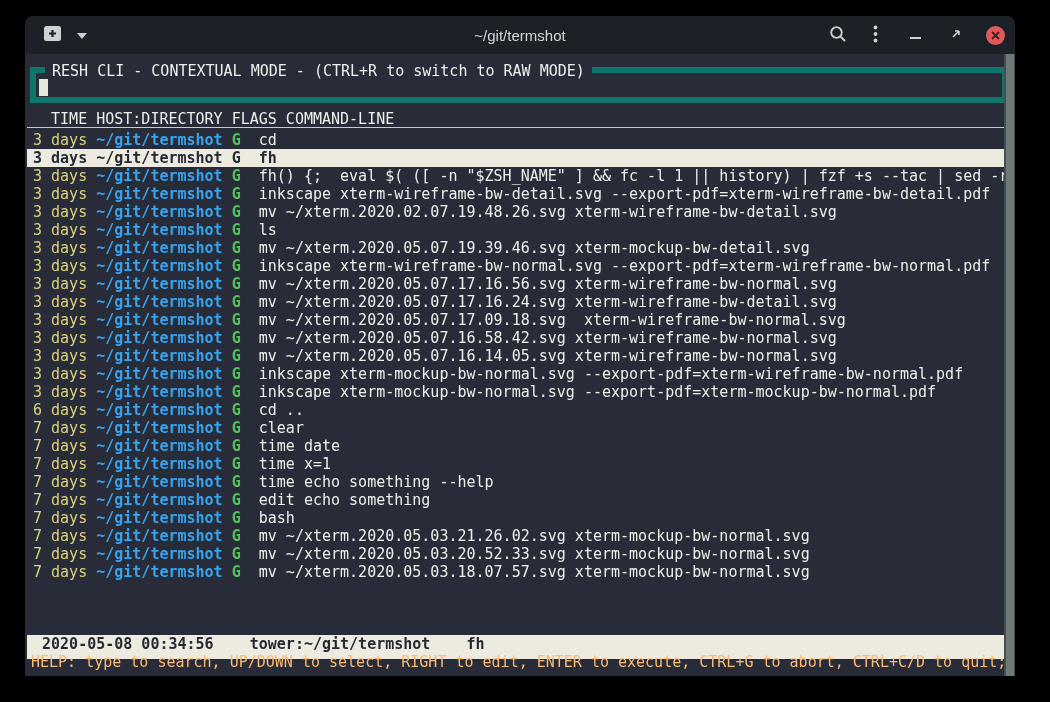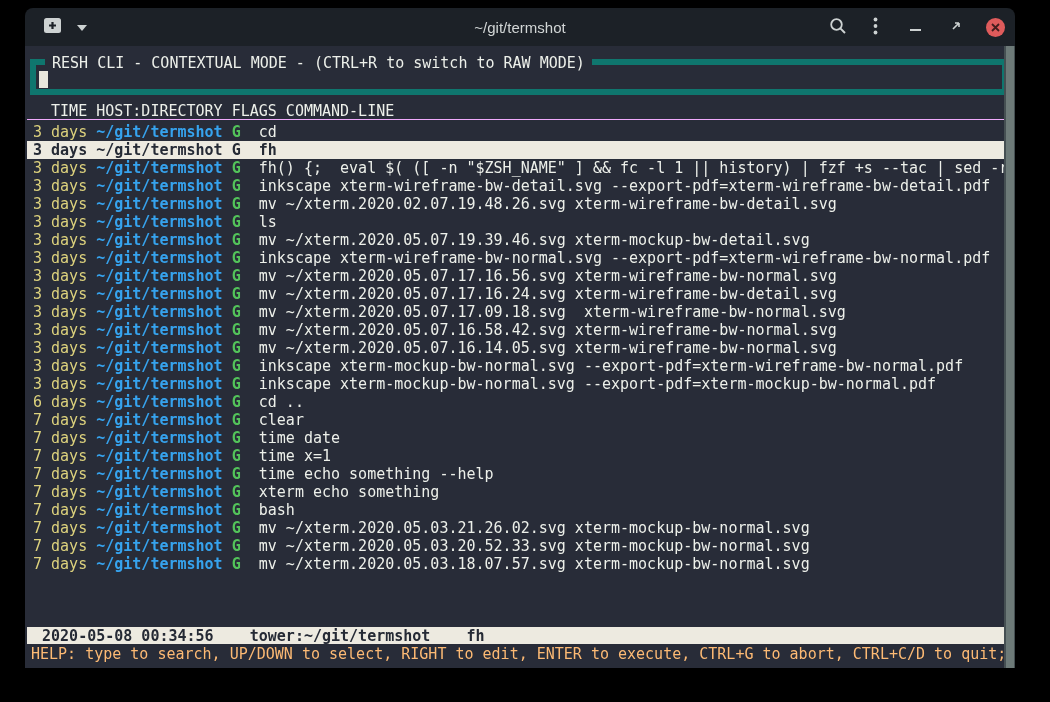--- a/index.html
+++ b/index.html
@@ -1,17 +1,17 @@
 <!DOCTYPE html>
 <html><head>
 <meta charset="utf-8">
 <style>
   * { margin:0; padding:0; box-sizing:border-box; }
   html,body { width:1050px; height:702px; background:#000; overflow:hidden; }
-  .window { position:absolute; left:25px; top:8px; width:990px; height:660px;
+  .window { position:absolute; left:25px; top:16px; width:990px; height:660px;
             font-family:"DejaVu Sans Mono", monospace;border-radius:23px; }
   
   .titlebar { position:absolute; top:0; left:0; right:0; height:38px; background:#1c2127;
               border-radius:8px 8px 0 0; display:flex; align-items:center; padding:0 10px;
               font-family:"Liberation Sans", sans-serif; font-size:15px; color:#d2d6d6; }
   .tb-left { display:flex; align-items:center; gap:14px; margin-left:8px; }
   .tb-title { position:absolute; left:50%; transform:translateX(-50%); color:#d2d6d6; }
   .tb-right { margin-left:auto; display:flex; align-items:center; }
   .tb-btn { display:flex; align-items:center; justify-content:center; background:none; border:none; cursor:default; padding:0; }
   .close-btn { width:19px; height:19px; border-radius:50%; background:#df5b5b; display:flex;
@@ -29,21 +29,21 @@
   .table-header { position:absolute; top:56px; left:2px; width:977px; height:18px;
                   border-bottom:1px solid #f0abfc; white-space:pre; padding-left:6px; }
   .list { position:absolute; top:77px; left:2px; width:977px; }
   .row { height:18px; white-space:pre; padding-left:6px; overflow:hidden; }
   .row .t { color:#ddd27d; }
   .row .d { color:#36a3ee; font-weight:bold; }
   .row .f { color:#53c45a; font-weight:bold; }
   .row .c { color:#edf0ea; }
   .row.selected { background:#edeae0; }
   .row.selected span { color:#252a35; font-weight:bold; }
-  .status-bar { position:absolute; top:581px; left:2px; width:977px; height:17px;
+  .status-bar { position:absolute; top:581px; left:2px; width:977px; height:24px;
                 background:#edeae0; color:#252a35; font-weight:bold; white-space:pre;
                 padding-left:6px; overflow:hidden; }
   .help-line { position:absolute; top:599px; left:2px; width:977px; height:18px;
                white-space:pre; padding-left:4px; color:#fdba74; overflow:hidden; }
 </style>
 </head>
 <body>
 
 <div class="window">
 
@@ -132,21 +132,21 @@
         <div class="row"><span class="t">3 days</span> <span class="d">~/git/termshot</span> <span class="f">G</span>  <span class="c">mv ~/xterm.2020.05.07.17.09.18.svg  xterm-wireframe-bw-normal.svg</span></div>
         <div class="row"><span class="t">3 days</span> <span class="d">~/git/termshot</span> <span class="f">G</span>  <span class="c">mv ~/xterm.2020.05.07.16.58.42.svg xterm-wireframe-bw-normal.svg</span></div>
         <div class="row"><span class="t">3 days</span> <span class="d">~/git/termshot</span> <span class="f">G</span>  <span class="c">mv ~/xterm.2020.05.07.16.14.05.svg xterm-wireframe-bw-normal.svg</span></div>
         <div class="row"><span class="t">3 days</span> <span class="d">~/git/termshot</span> <span class="f">G</span>  <span class="c">inkscape xterm-mockup-bw-normal.svg --export-pdf=xterm-wireframe-bw-normal.pdf</span></div>
         <div class="row"><span class="t">3 days</span> <span class="d">~/git/termshot</span> <span class="f">G</span>  <span class="c">inkscape xterm-mockup-bw-normal.svg --export-pdf=xterm-mockup-bw-normal.pdf</span></div>
         <div class="row"><span class="t">6 days</span> <span class="d">~/git/termshot</span> <span class="f">G</span>  <span class="c">cd ..</span></div>
         <div class="row"><span class="t">7 days</span> <span class="d">~/git/termshot</span> <span class="f">G</span>  <span class="c">clear</span></div>
         <div class="row"><span class="t">7 days</span> <span class="d">~/git/termshot</span> <span class="f">G</span>  <span class="c">time date</span></div>
         <div class="row"><span class="t">7 days</span> <span class="d">~/git/termshot</span> <span class="f">G</span>  <span class="c">time x=1</span></div>
         <div class="row"><span class="t">7 days</span> <span class="d">~/git/termshot</span> <span class="f">G</span>  <span class="c">time echo something --help</span></div>
-        <div class="row"><span class="t">7 days</span> <span class="d">~/git/termshot</span> <span class="f">G</span>  <span class="c">xterm echo something</span></div>
+        <div class="row"><span class="t">7 days</span> <span class="d">~/git/termshot</span> <span class="f">G</span>  <span class="c">edit echo something</span></div>
         <div class="row"><span class="t">7 days</span> <span class="d">~/git/termshot</span> <span class="f">G</span>  <span class="c">bash</span></div>
         <div class="row"><span class="t">7 days</span> <span class="d">~/git/termshot</span> <span class="f">G</span>  <span class="c">mv ~/xterm.2020.05.03.21.26.02.svg xterm-mockup-bw-normal.svg</span></div>
         <div class="row"><span class="t">7 days</span> <span class="d">~/git/termshot</span> <span class="f">G</span>  <span class="c">mv ~/xterm.2020.05.03.20.52.33.svg xterm-mockup-bw-normal.svg</span></div>
         <div class="row"><span class="t">7 days</span> <span class="d">~/git/termshot</span> <span class="f">G</span>  <span class="c">mv ~/xterm.2020.05.03.18.07.57.svg xterm-mockup-bw-normal.svg</span></div>
       </div>
 
     <div class="status-bar"><span> 2020-05-08 00:34:56</span>    <span>tower:~/git/termshot</span>    <span>fh</span></div>
 
     <div class="help-line">HELP: type to search, UP/DOWN to select, RIGHT to edit, ENTER to execute, CTRL+G to abort, CTRL+C/D to quit;</div>
 

